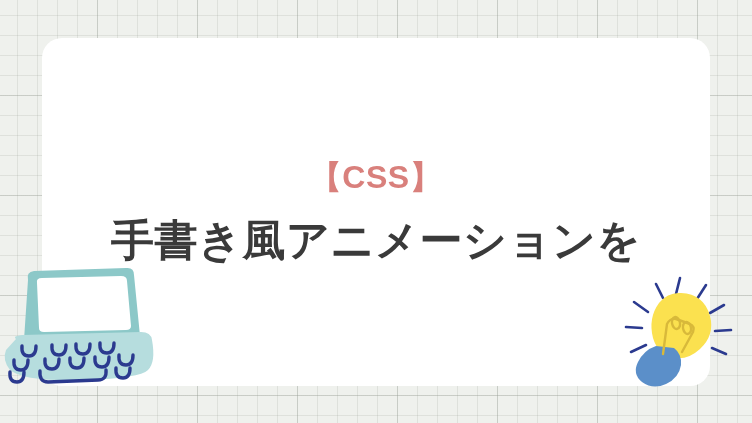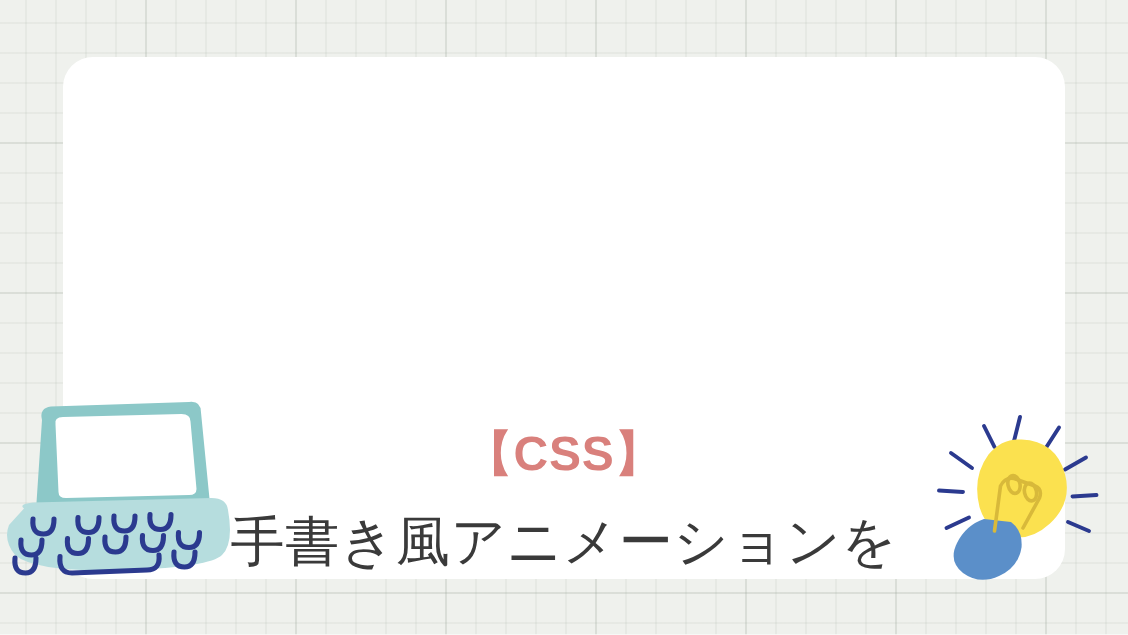--- a/index.html
+++ b/index.html
@@ -58,41 +58,41 @@
   
   #title-block {
     position: absolute;
     left: 42px;
     top: 38px;
     width: 668px;
     height: 348px;
     display: flex;
     flex-direction: column;
     align-items: center;
-    justify-content: flex-end;
+    justify-content: center;
     padding-top: 8px;
     box-sizing: border-box;
     z-index: 3;
     pointer-events: none;
   }
 
   #eyebrow {
     color: #d9807c;
     font-size: 32px;
     font-weight: 700;
     letter-spacing: 0.5px;
     line-height: 1;
     margin-bottom: 18px;
     white-space: nowrap;
   }
 
   .headline-line {
     color: #3a3a3a;
-    font-size: 36px;
-    font-weight: 400;
+    font-size: 43px;
+    font-weight: 700;
     line-height: 1.38;
     letter-spacing: 0.5px;
     white-space: nowrap;
     text-align: center;
   }
 
   
   #laptop-illustration {
     position: absolute;
     left: 0px;

